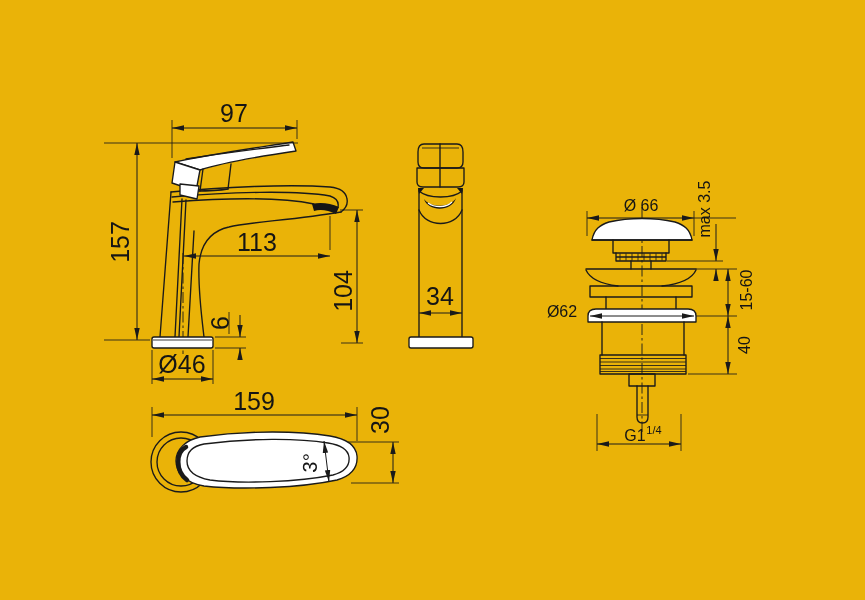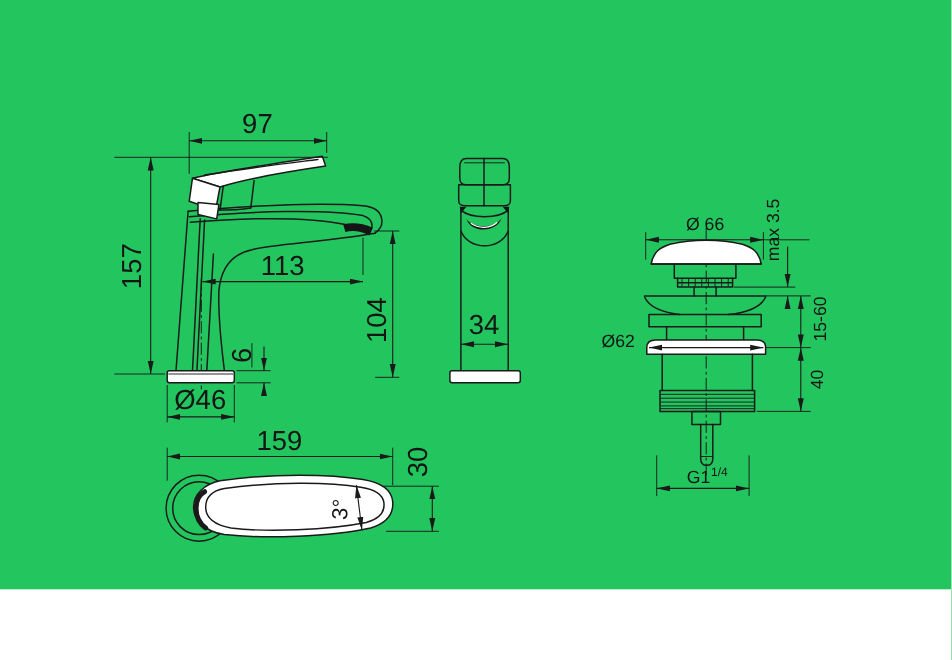--- a/index.html
+++ b/index.html
@@ -1,16 +1,16 @@
 <!DOCTYPE html>
 <html><head>
 <meta charset="utf-8">
 <style>
   html,body{margin:0;padding:0;background:#ffffff;}
-  .sheet{width:865px;height:536px;background:#22c55e;position:relative;overflow:hidden;
+  .sheet{width:865px;height:600px;background:#eab308;position:relative;overflow:hidden;
          font-family:"Liberation Sans","DejaVu Sans",sans-serif;}
   svg{display:block;}
   .ol{fill:none;stroke-width:1.35;stroke-linecap:round;stroke-linejoin:round;}
   .olw{fill:#ffffff;stroke-width:1.35;stroke-linejoin:round;}
   .dm{fill:none;stroke-width:1;}
   .th{fill:none;stroke-width:0.85;}
   .cl{fill:none;stroke-width:0.9;stroke-dasharray:11 3 2.5 3;}
   .dk{fill:#151515;stroke:none;}
   text{fill:#151515;stroke:none;text-anchor:middle;dominant-baseline:central;
        font-family:"Liberation Sans","DejaVu Sans",sans-serif;}

